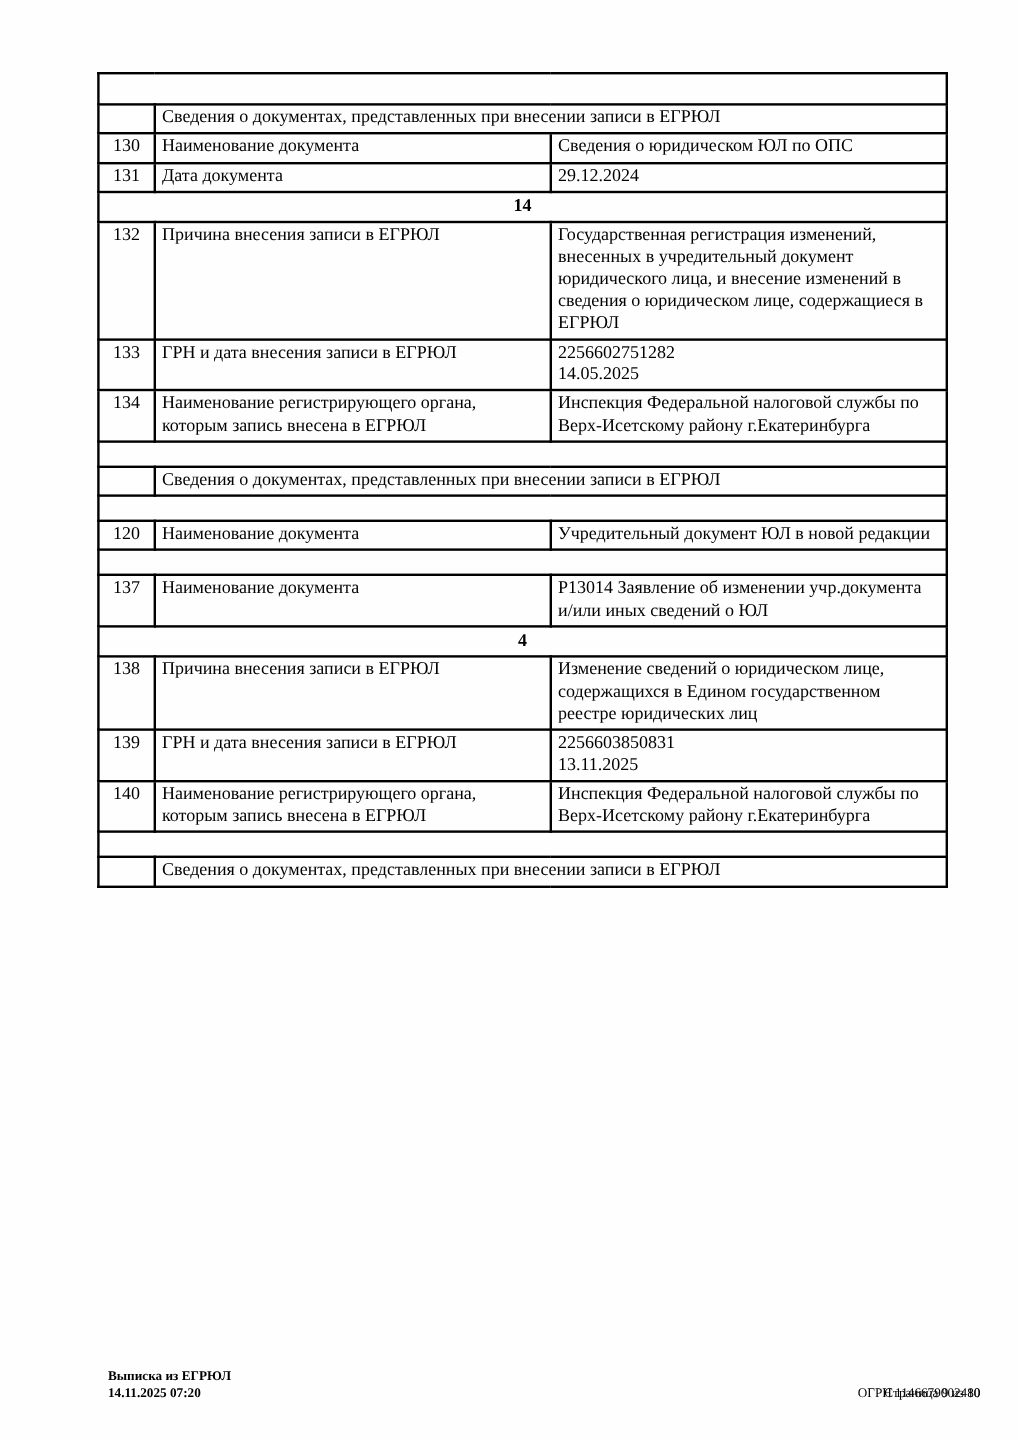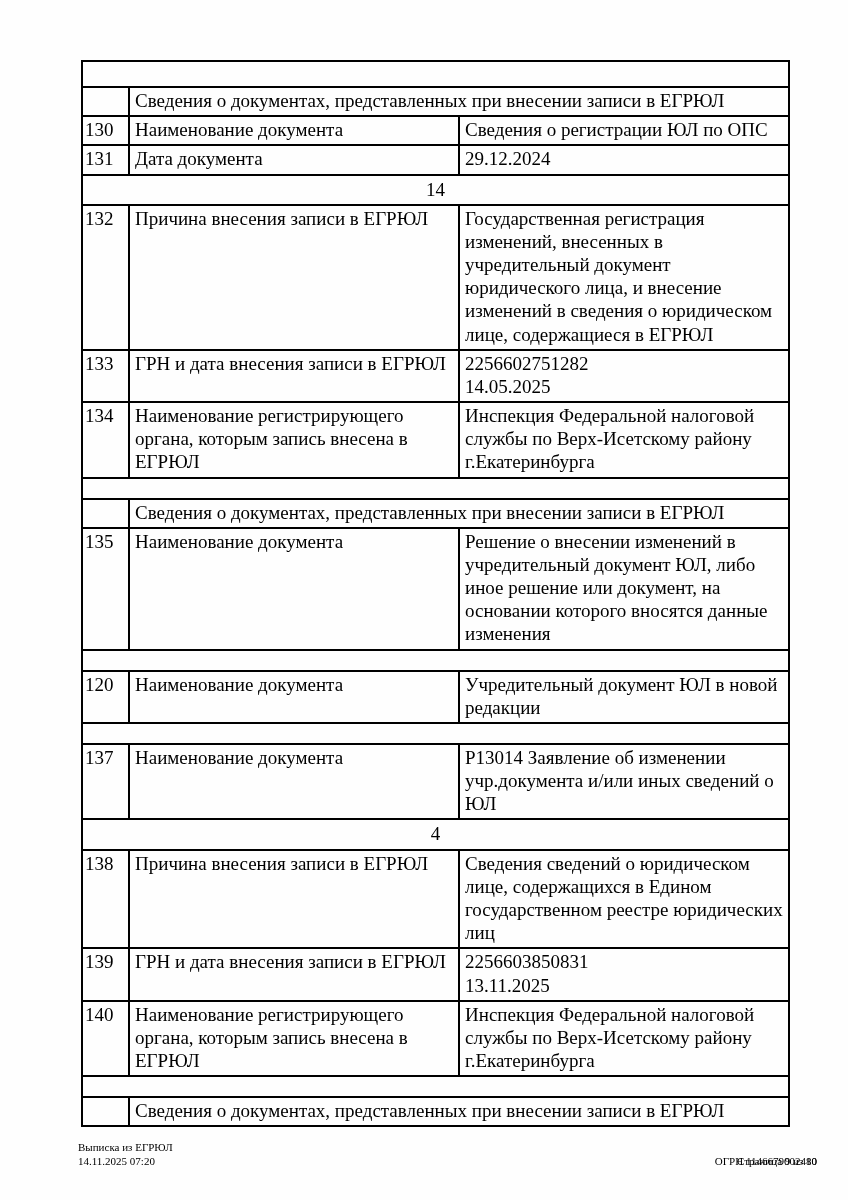--- a/index.html
+++ b/index.html
@@ -8,45 +8,45 @@
     background:#ffffff;
     font-family:"Liberation Serif", serif;
     color:#000000;
     position:relative;
   }
   .page { position:absolute; inset:0; background:#fefefe; }
 
   table.doc-table {
     position:absolute; left:81px; top:60px; width:707px;
     border-collapse:collapse; table-layout:fixed;
-    font-size:19px; line-height:1.22;border-radius:27px;
+    font-size:15px; line-height:1.22;border-radius:27px;
   }
   col.c1 { width:47px; }
   col.c2 { width:330px; }
   col.c3 { width:330px; }
 
   td {
     border:2px solid #000;
     vertical-align:top;
     padding:1px 5px 3px 5px;
   }
-  td.c-num { padding-left:2px; padding-right:2px; }
+  td.c-num { text-align:center; padding-left:2px; padding-right:2px; }
   td.c-header { }
-  td.c-group { text-align:center; font-weight:normal; padding-top:2px; padding-bottom:3px; }
+  td.c-group { text-align:center; font-weight:bold; padding-top:2px; padding-bottom:3px; }
   td.c-value { white-space:pre-line; }
 
   tr.r-empty td { height:21px; }
   tr.r-empty:first-child td { height:26px; }
   tr.r-record td { height:22px; }
 
   .footer {
     position:absolute; left:78px; right:31px; top:1140px;
     font-size:11px; line-height:1.3;
   }
-  .footer-left { position:absolute; left:0; top:0; }
+  .footer-left { position:absolute; left:12px; top:0;font-weight:bold; }
   .footer-center { position:absolute; left:0; right:0; top:14px; text-align:right; }
   .footer-right { position:absolute; right:0; top:14px; text-align:right;margin-left:35px; }
 </style>
 </head>
 <body>
 
 <div class="page">
 
   <table class="doc-table">
     <colgroup>
@@ -58,21 +58,21 @@
         <tr class="r-empty">
           <td colspan="3"></td>
         </tr>
         <tr class="r-section_header">
           <td class="c-num" colspan="1"></td>
           <td class="c-header" colspan="2">Сведения о документах, представленных при внесении записи в ЕГРЮЛ</td>
         </tr>
         <tr class="r-record">
           <td class="c-num" colspan="1">130</td>
           <td class="c-label" colspan="1">Наименование документа</td>
-          <td class="c-value" colspan="1">Сведения о регистрации ЮЛ по ОПС</td>
+          <td class="c-value" colspan="1">Сведения о юридическом ЮЛ по ОПС</td>
         </tr>
         <tr class="r-record">
           <td class="c-num" colspan="1">131</td>
           <td class="c-label" colspan="1">Дата документа</td>
           <td class="c-value" colspan="1">29.12.2024</td>
         </tr>
         <tr class="r-group_number">
           <td class="c-group" colspan="3">14</td>
         </tr>
         <tr class="r-record">
@@ -91,25 +91,20 @@
           <td class="c-label" colspan="1">Наименование регистрирующего органа, которым запись внесена в ЕГРЮЛ</td>
           <td class="c-value" colspan="1">Инспекция Федеральной налоговой службы по Верх-Исетскому району г.Екатеринбурга</td>
         </tr>
         <tr class="r-empty">
           <td colspan="3"></td>
         </tr>
         <tr class="r-section_header">
           <td class="c-num" colspan="1"></td>
           <td class="c-header" colspan="2">Сведения о документах, представленных при внесении записи в ЕГРЮЛ</td>
         </tr>
-        <tr class="r-record">
-          <td class="c-num" colspan="1">135</td>
-          <td class="c-label" colspan="1">Наименование документа</td>
-          <td class="c-value" colspan="1">Решение о внесении изменений в учредительный документ ЮЛ, либо иное решение или документ, на основании которого вносятся данные изменения</td>
-        </tr>
         <tr class="r-empty">
           <td colspan="3"></td>
         </tr>
         <tr class="r-record">
           <td class="c-num" colspan="1">120</td>
           <td class="c-label" colspan="1">Наименование документа</td>
           <td class="c-value" colspan="1">Учредительный документ ЮЛ в новой редакции</td>
         </tr>
         <tr class="r-empty">
           <td colspan="3"></td>
@@ -118,21 +113,21 @@
           <td class="c-num" colspan="1">137</td>
           <td class="c-label" colspan="1">Наименование документа</td>
           <td class="c-value" colspan="1">Р13014 Заявление об изменении учр.документа и/или иных сведений о ЮЛ</td>
         </tr>
         <tr class="r-group_number">
           <td class="c-group" colspan="3">4</td>
         </tr>
         <tr class="r-record">
           <td class="c-num" colspan="1">138</td>
           <td class="c-label" colspan="1">Причина внесения записи в ЕГРЮЛ</td>
-          <td class="c-value" colspan="1">Сведения сведений о юридическом лице, содержащихся в Едином государственном реестре юридических лиц</td>
+          <td class="c-value" colspan="1">Изменение сведений о юридическом лице, содержащихся в Едином государственном реестре юридических лиц</td>
         </tr>
         <tr class="r-record">
           <td class="c-num" colspan="1">139</td>
           <td class="c-label" colspan="1">ГРН и дата внесения записи в ЕГРЮЛ</td>
           <td class="c-value" colspan="1">2256603850831
 13.11.2025</td>
         </tr>
         <tr class="r-record">
           <td class="c-num" colspan="1">140</td>
           <td class="c-label" colspan="1">Наименование регистрирующего органа, которым запись внесена в ЕГРЮЛ</td>

